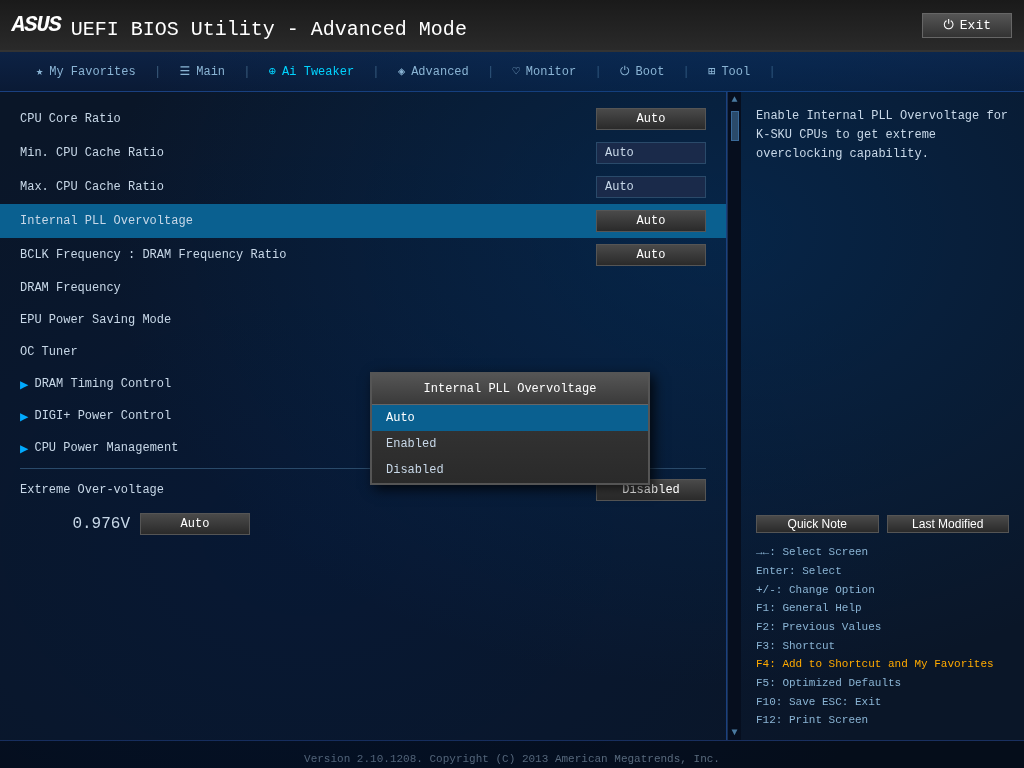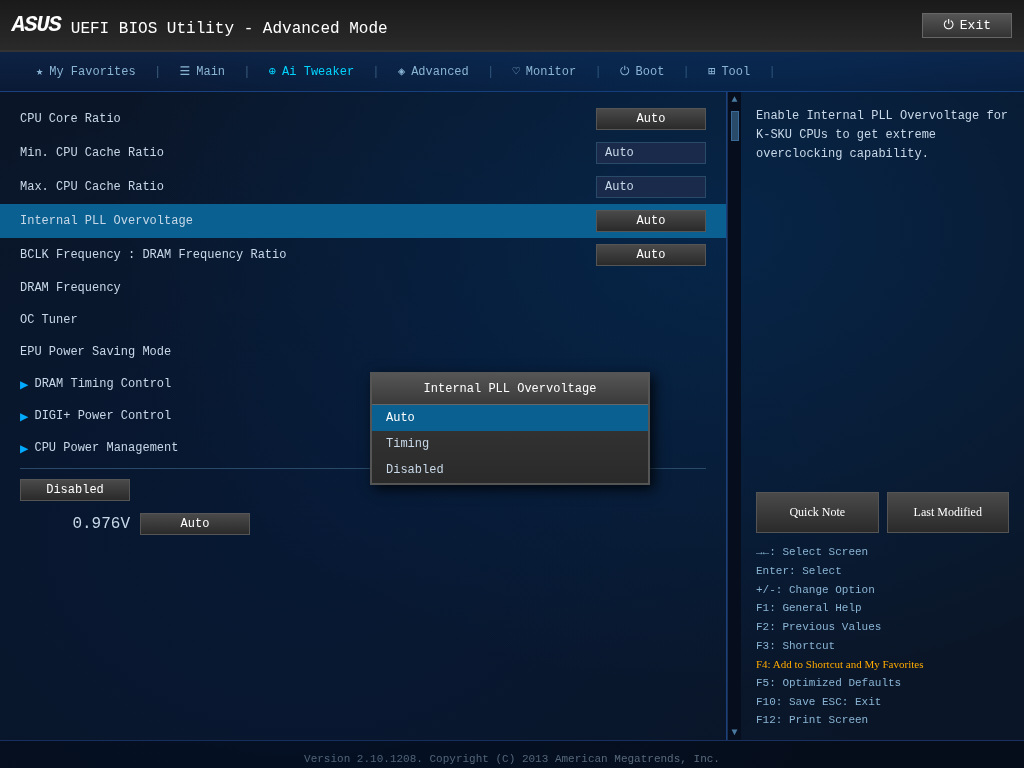--- a/index.html
+++ b/index.html
@@ -249,42 +249,41 @@
       width: 8px;
       height: 30px;
       margin: 4px 0;
       border: 1px solid #3a6a9a;
     }
 
     .quick-note-btn, .last-modified-btn {
       background: linear-gradient(180deg, #4a4a4a 0%, #2a2a2a 100%);
       border: 1px solid #555;
       color: #ffffff;
-      padding: 12px 0;
-      font-family: Liberation Serif, serif;
+      padding: 1px 0;
+      font-family: Liberation Sans, sans-serif;
       font-size: 12px;
       cursor: pointer;
       flex: 1;
       text-align: center;
     }
 
     .btn-row {
       display: flex;
       gap: 8px;
     }
 
     .help-text {
       color: #8ab4d4;
       font-size: 11px;
       line-height: 1.7;
     }
 
     .help-text .f4-highlight {
       color: #ffaa00;
-      font-family: Liberation Serif, serif;
     }
 
     
     .footer {
       height: 36px;
       background: #050d1a;
       border-top: 1px solid #1a3060;
       display: flex;
       align-items: center;
       justify-content: center;
@@ -312,21 +311,21 @@
       padding: 2px 0;
       gap: 2px;
     }
   </style>
 </head>
 <body>
 
 <div class="header">
   <div class="header-logo">
     <span class="asus-logo">ASUS</span>
-    <span style="color:#fff; font-size:16px; font-family:'Courier New',monospace;margin-top:8px;">UEFI BIOS Utility - Advanced Mode</span>
+    <span style="color:#fff; font-size:20px; font-family:'Courier New',monospace;margin-top:8px;">UEFI BIOS Utility - Advanced Mode</span>
   </div>
   <button class="exit-btn">
     <span>⏻</span>
     <span>Exit</span>
   </button>
 </div>
 
 <div class="nav-bar">
   <div class="nav-item">
     <span>★</span>
@@ -393,66 +392,67 @@
       <div class="setting-row">
         <span class="setting-label">BCLK Frequency : DRAM Frequency Ratio</span>
         <button class="btn-value">Auto</button>
       </div>
 
       <div class="setting-row">
         <span class="setting-label">DRAM Frequency</span>
       </div>
 
       <div class="setting-row">
+        <span class="setting-label">EPU Power Saving Mode</span>
+      </div>
+
+      <div class="setting-row">
         <span class="setting-label">OC Tuner</span>
-      </div>
-
-      <div class="setting-row">
-        <span class="setting-label">EPU Power Saving Mode</span>
       </div>
 
       <div class="section-item">
         <span class="arrow-icon">▶</span>
         <span class="section-label">DRAM Timing Control</span>
       </div>
 
       <div class="section-item">
         <span class="arrow-icon">▶</span>
         <span class="section-label">DIGI+ Power Control</span>
       </div>
 
       <div class="section-item">
         <span class="arrow-icon">▶</span>
         <span class="section-label">CPU Power Management</span>
       </div>
 
       <hr class="divider">
 
       <div class="setting-row">
+        <span class="setting-label">Extreme Over-voltage</span>
         <button class="btn-value disabled-val">Disabled</button>
       </div>
 
       <div class="setting-row">
         <span class="setting-value">0.976V</span>
         <button class="btn-value">Auto</button>
       </div>
 
     </div>
 
     <div class="scrollbar-track">
       <span class="scroll-arrow">▲</span>
       <div class="scroll-thumb"></div>
       <span class="scroll-arrow" style="margin-top:auto;">▼</span>
     </div>
   </div>
 
   <div class="dropdown-overlay">
     <div class="dropdown-title">Internal PLL Overvoltage</div>
     <div class="dropdown-option selected">Auto</div>
-    <div class="dropdown-option">Timing</div>
+    <div class="dropdown-option">Enabled</div>
     <div class="dropdown-option">Disabled</div>
   </div>
 
   <div class="right-panel">
     <p class="info-text">Enable Internal PLL Overvoltage for K-SKU CPUs to get extreme overclocking capability.</p>
 
     <div style="margin-top: auto; display: flex; flex-direction: column; gap: 10px;">
       <div class="btn-row">
         <button class="quick-note-btn">Quick Note</button>
         <button class="last-modified-btn">Last Modified</button>

